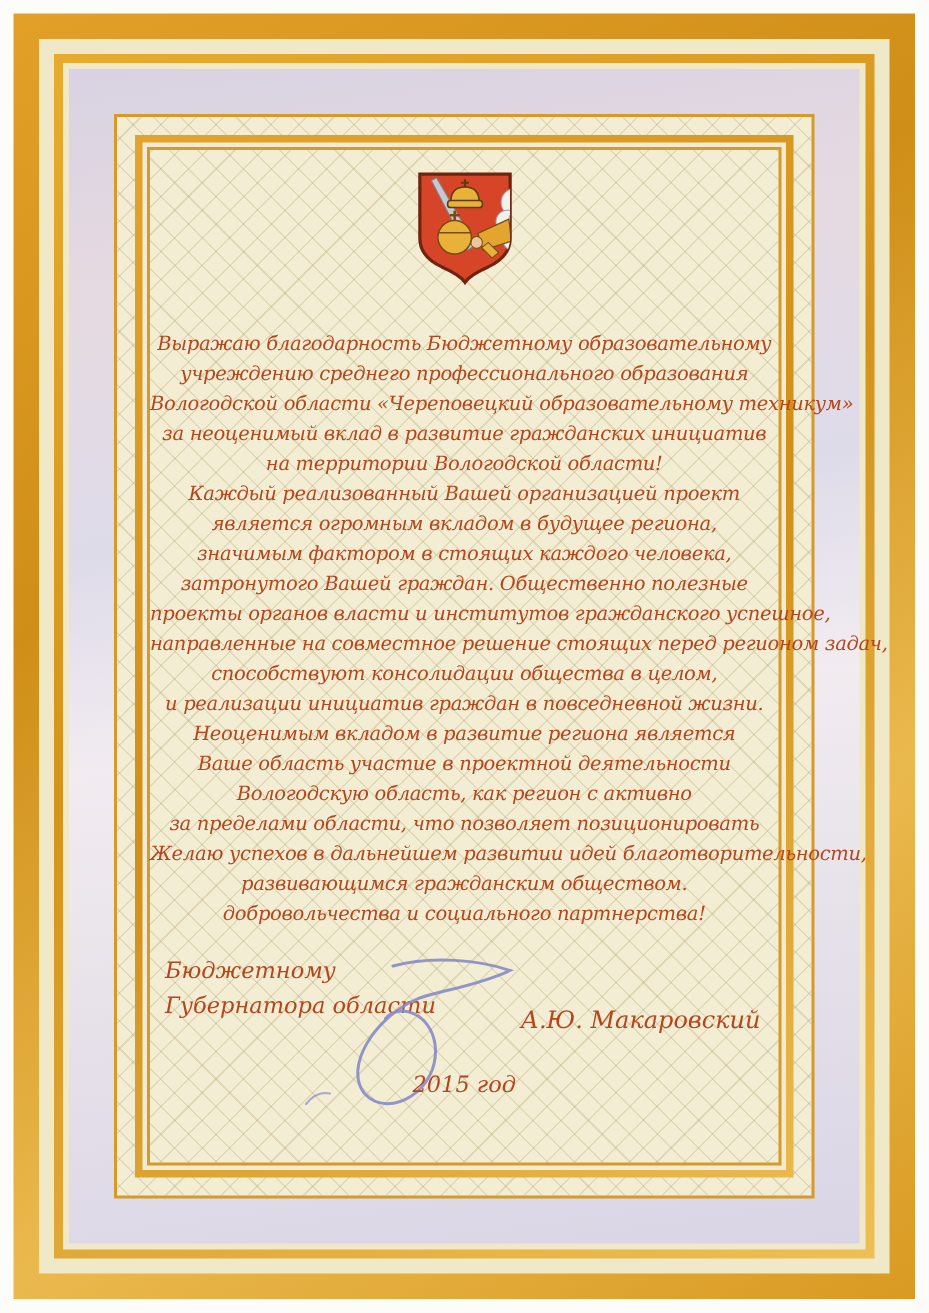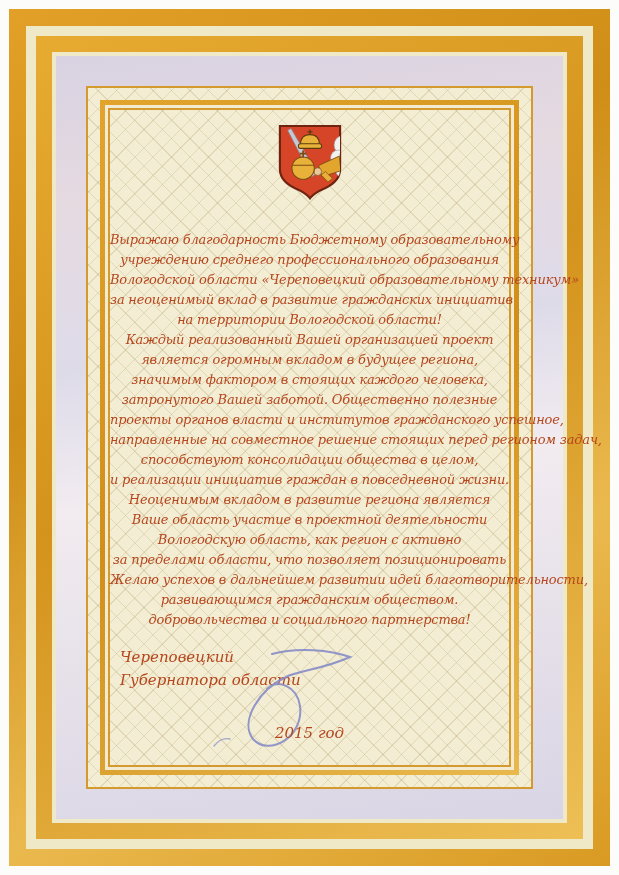--- a/index.html
+++ b/index.html
@@ -12,21 +12,21 @@
     font-family: "DejaVu Serif", serif;
     position: relative;
     overflow: hidden;
   }
   .frame { height: 100%; width: 100%; }
   .gold-outer {
     padding: 17px;
     background: linear-gradient(150deg, #e2a028 0%, #cf8e17 35%, #eab94e 70%, #d99a22 100%);
   }
   .cream1 { padding: 10px; background: #f0e9c7; }
-  .gold2 { padding: 16px; background: linear-gradient(150deg, #e7ab32 0%, #d4931c 45%, #edbf55 100%); }
+  .gold2 { padding: 6px; background: linear-gradient(150deg, #e7ab32 0%, #d4931c 45%, #edbf55 100%); }
   .cream2 { padding: 4px; background: #f0e9c7; }
   .pearl {
     padding: 30px;
     background: linear-gradient(172deg,
       #d8d2e2 0%, #e6dae1 18%, #dedbe9 38%,
       #f2ecf1 55%, #e8e2ea 72%, #d9d5e5 100%);
   }
   .goldline1 { padding: 2px; background: #d49a2e; }
   .cream3 { padding: 12px; }
   .gold3 { padding: 5px; background: linear-gradient(150deg, #e2a42c, #d08f18 50%, #e9b94e); }
@@ -139,45 +139,46 @@
 
                         <div class="letter-body">
                           <div class="letter-line">Выражаю благодарность Бюджетному образовательному</div>
                           <div class="letter-line">учреждению среднего профессионального образования</div>
                           <div class="letter-line">Вологодской области «Череповецкий образовательному техникум»</div>
                           <div class="letter-line">за неоценимый вклад в развитие гражданских инициатив</div>
                           <div class="letter-line">на территории Вологодской области!</div>
                           <div class="letter-line">Каждый реализованный Вашей организацией проект</div>
                           <div class="letter-line">является огромным вкладом в будущее региона,</div>
                           <div class="letter-line">значимым фактором в стоящих каждого человека,</div>
-                          <div class="letter-line">затронутого Вашей заботой. Общественно полезные</div>
+                          <div class="letter-line">затронутого Вашей граждан. Общественно полезные</div>
                           <div class="letter-line">проекты органов власти и институтов гражданского успешное,</div>
                           <div class="letter-line">направленные на совместное решение стоящих перед регионом задач,</div>
                           <div class="letter-line">способствуют консолидации общества в целом,</div>
                           <div class="letter-line">и реализации инициатив граждан в повседневной жизни.</div>
                           <div class="letter-line">Неоценимым вкладом в развитие региона является</div>
                           <div class="letter-line">Ваше область участие в проектной деятельности</div>
                           <div class="letter-line">Вологодскую область, как регион с активно</div>
                           <div class="letter-line">за пределами области, что позволяет позиционировать</div>
                           <div class="letter-line">Желаю успехов в дальнейшем развитии идей благотворительности,</div>
                           <div class="letter-line">развивающимся гражданским обществом.</div>
                           <div class="letter-line">добровольчества и социального партнерства!</div>
                         </div>
 
                         <div class="signoff">
                           <div class="signoff-position">
-                            <div>Череповецкий</div>
+                            <div>Бюджетному</div>
                             <div>Губернатора области</div>
                           </div>
 
                           <svg class="signature-svg" viewBox="0 0 150 112" aria-hidden="true">
                             <path d="M62,10 C88,3 120,6 140,13 C114,25 87,27 76,33 C50,45 29,77 43,95 C59,113 94,93 90,62 C87,42 67,34 57,45" fill="none" stroke="#868bc7" stroke-width="2" stroke-linecap="round" opacity="0.9"></path>
                             <path d="M4,102 q7,-9 16,-7" fill="none" stroke="#868bc7" stroke-width="1.4" stroke-linecap="round" opacity="0.7"></path>
                           </svg>
 
+                          <div class="signoff-name">А.Ю. Макаровский</div>
                           <div class="year">2015 год</div>
                         </div>
 
                       </div>
 
                     </div>
                   </div>
                 </div>
               </div>
             </div>

